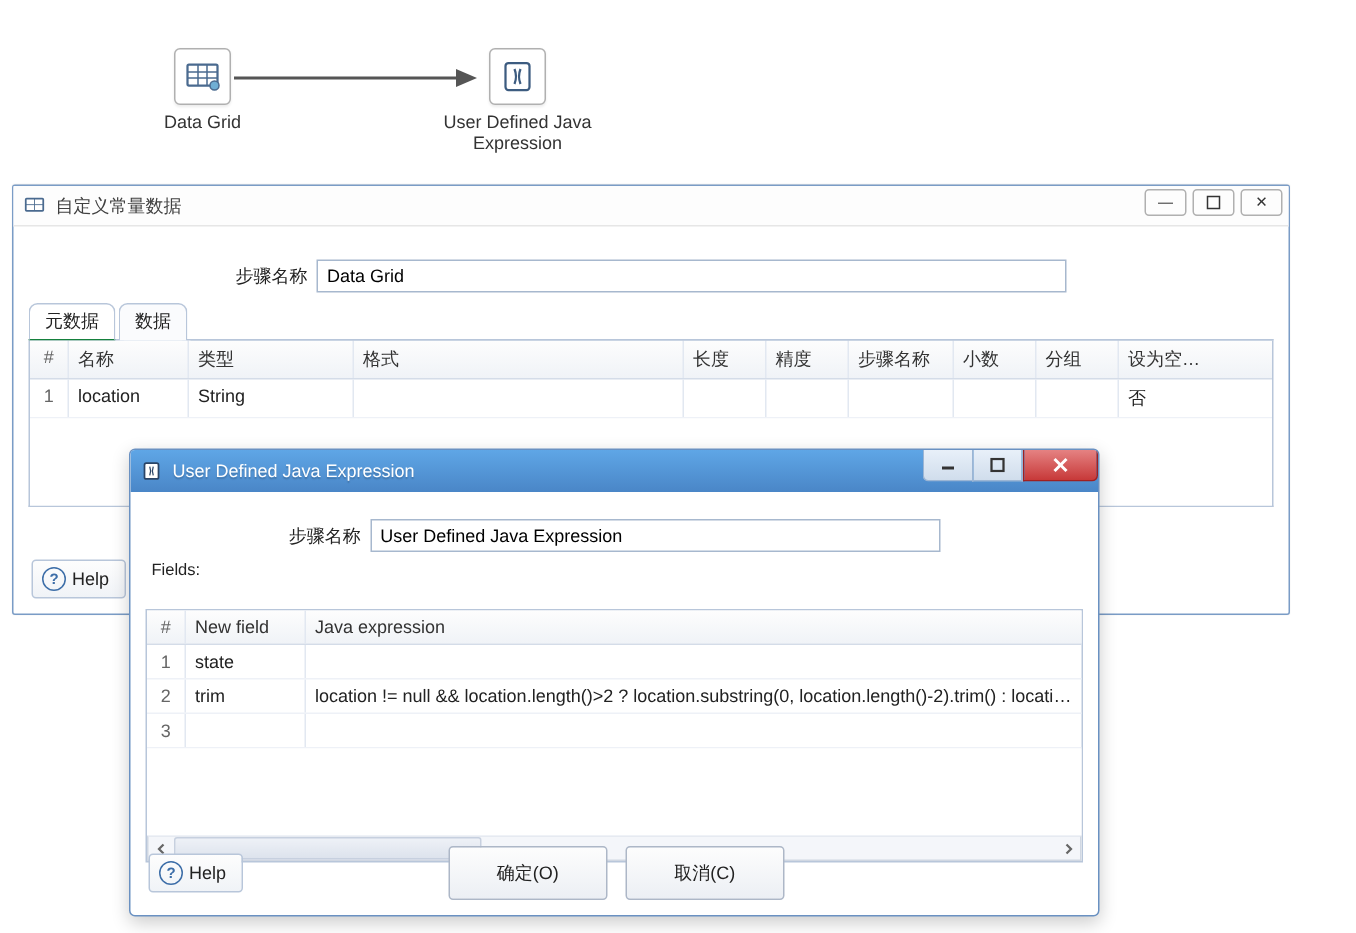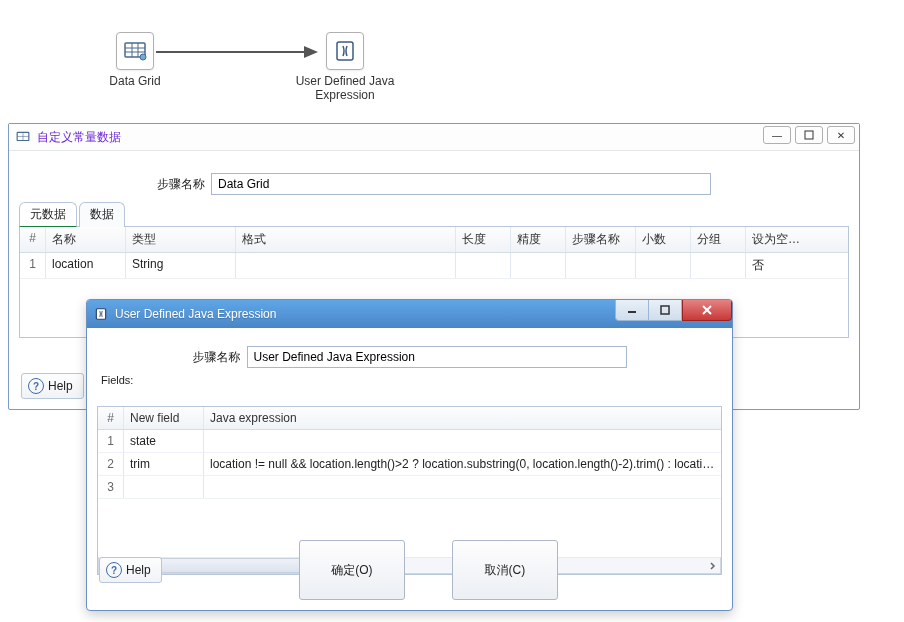--- a/index.html
+++ b/index.html
@@ -92,21 +92,21 @@
   }
   .title-icon {
     width: 16px; height: 16px;
     margin-right: 6px;
     display: flex;
     align-items: center;
     justify-content: center;
   }
   .title-text {
     font-size: 12px;
-    color: #6d28d9;
+    color: #404040;
   }
   .titlebar2 .title-text {
     color: #fff;
     text-shadow: 0 1px 1px rgba(0,0,0,0.2);
   }
   .win-controls {
     position: absolute;
     right: 4px; top: 2px;
     display: flex;
     gap: 4px;
@@ -329,28 +329,27 @@
   }
   .center-btns {
     flex: 1;
     display: flex;
     justify-content: center;
     gap: 12px;
   }
   .btn {
     height: 26px;
     min-width: 80px;
-    padding: 16px 12px;
+    padding: 4px 12px;
     border: 1px solid #adb7c7;
     border-radius: 3px;
     background: linear-gradient(to bottom, #fdfdfd, #eceff4);
     display: flex;
     align-items: center;
     justify-content: center;
-    margin-left: 35px;
   }
 
   .fields-label {
     margin: 4px 0 20px 4px;
     font-size: 11px;
   }
 
   svg { display: block; }
 </style>
 </head>

